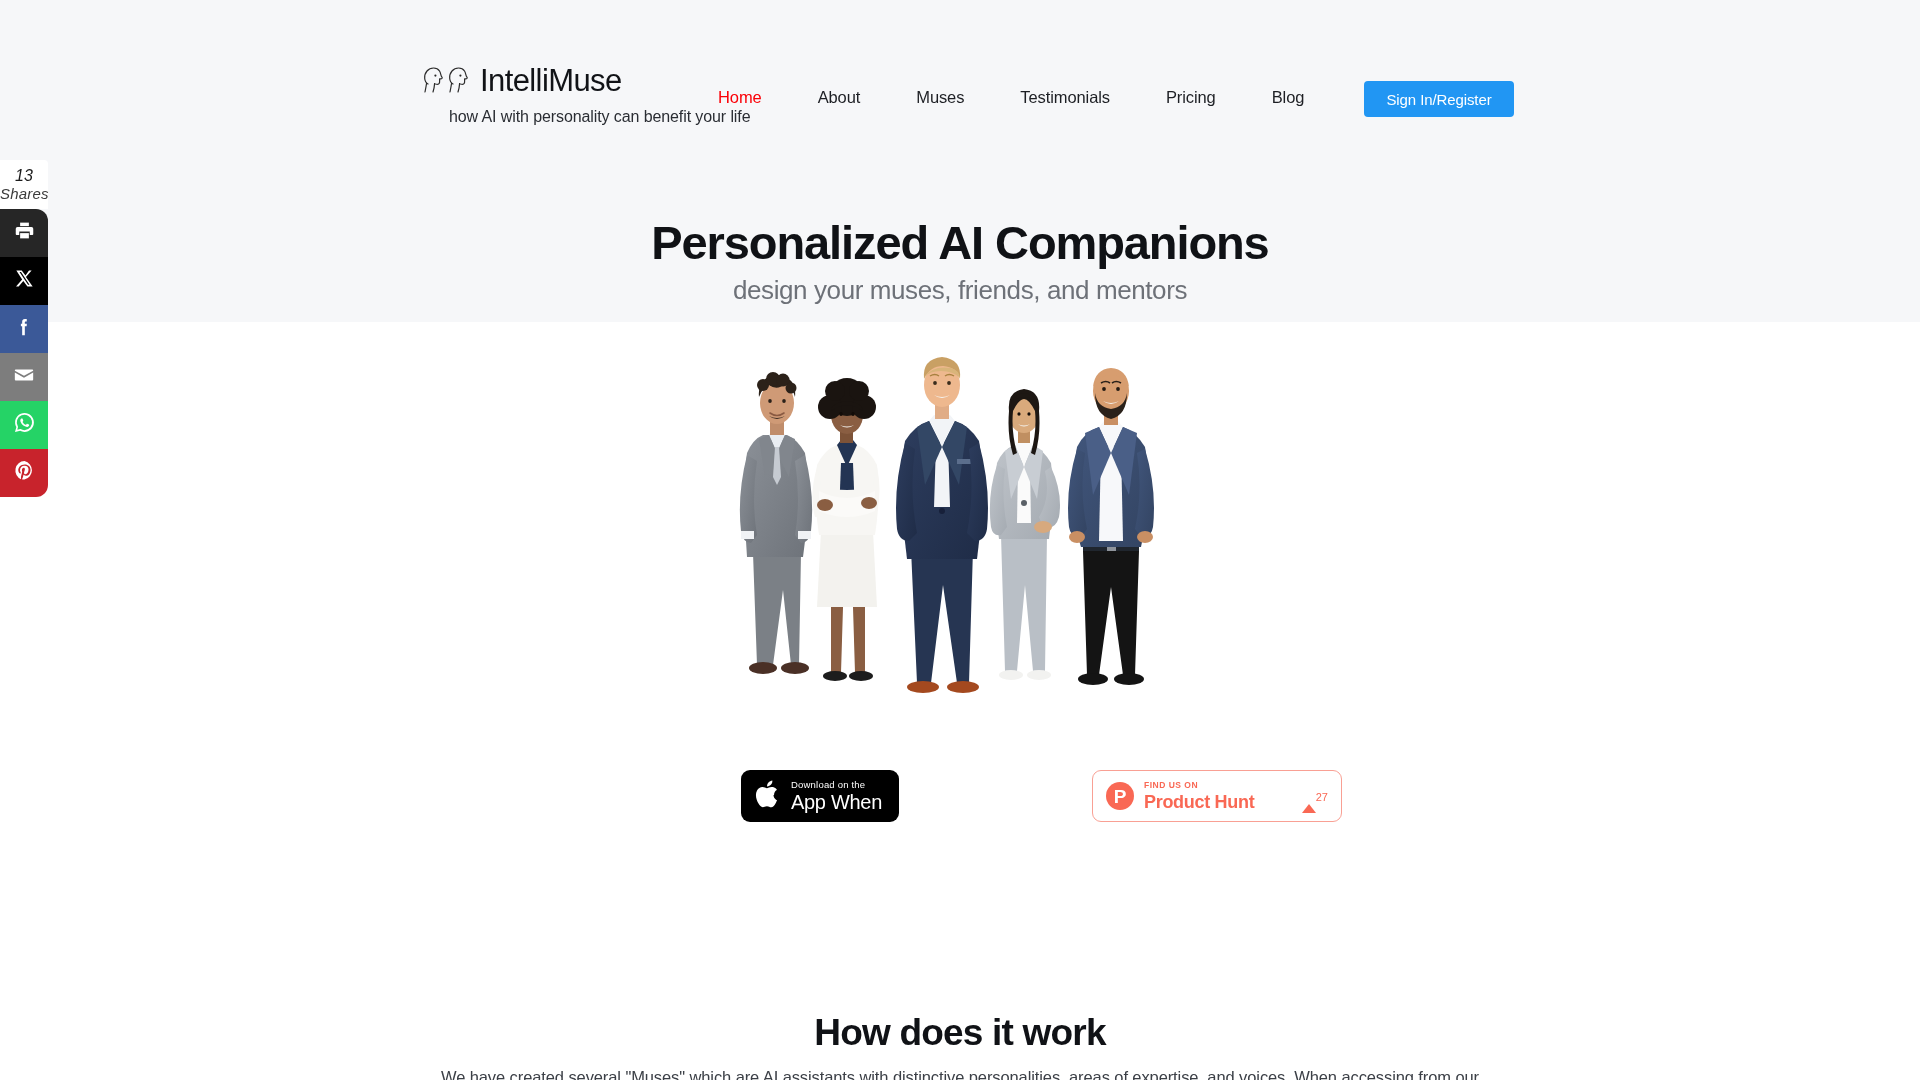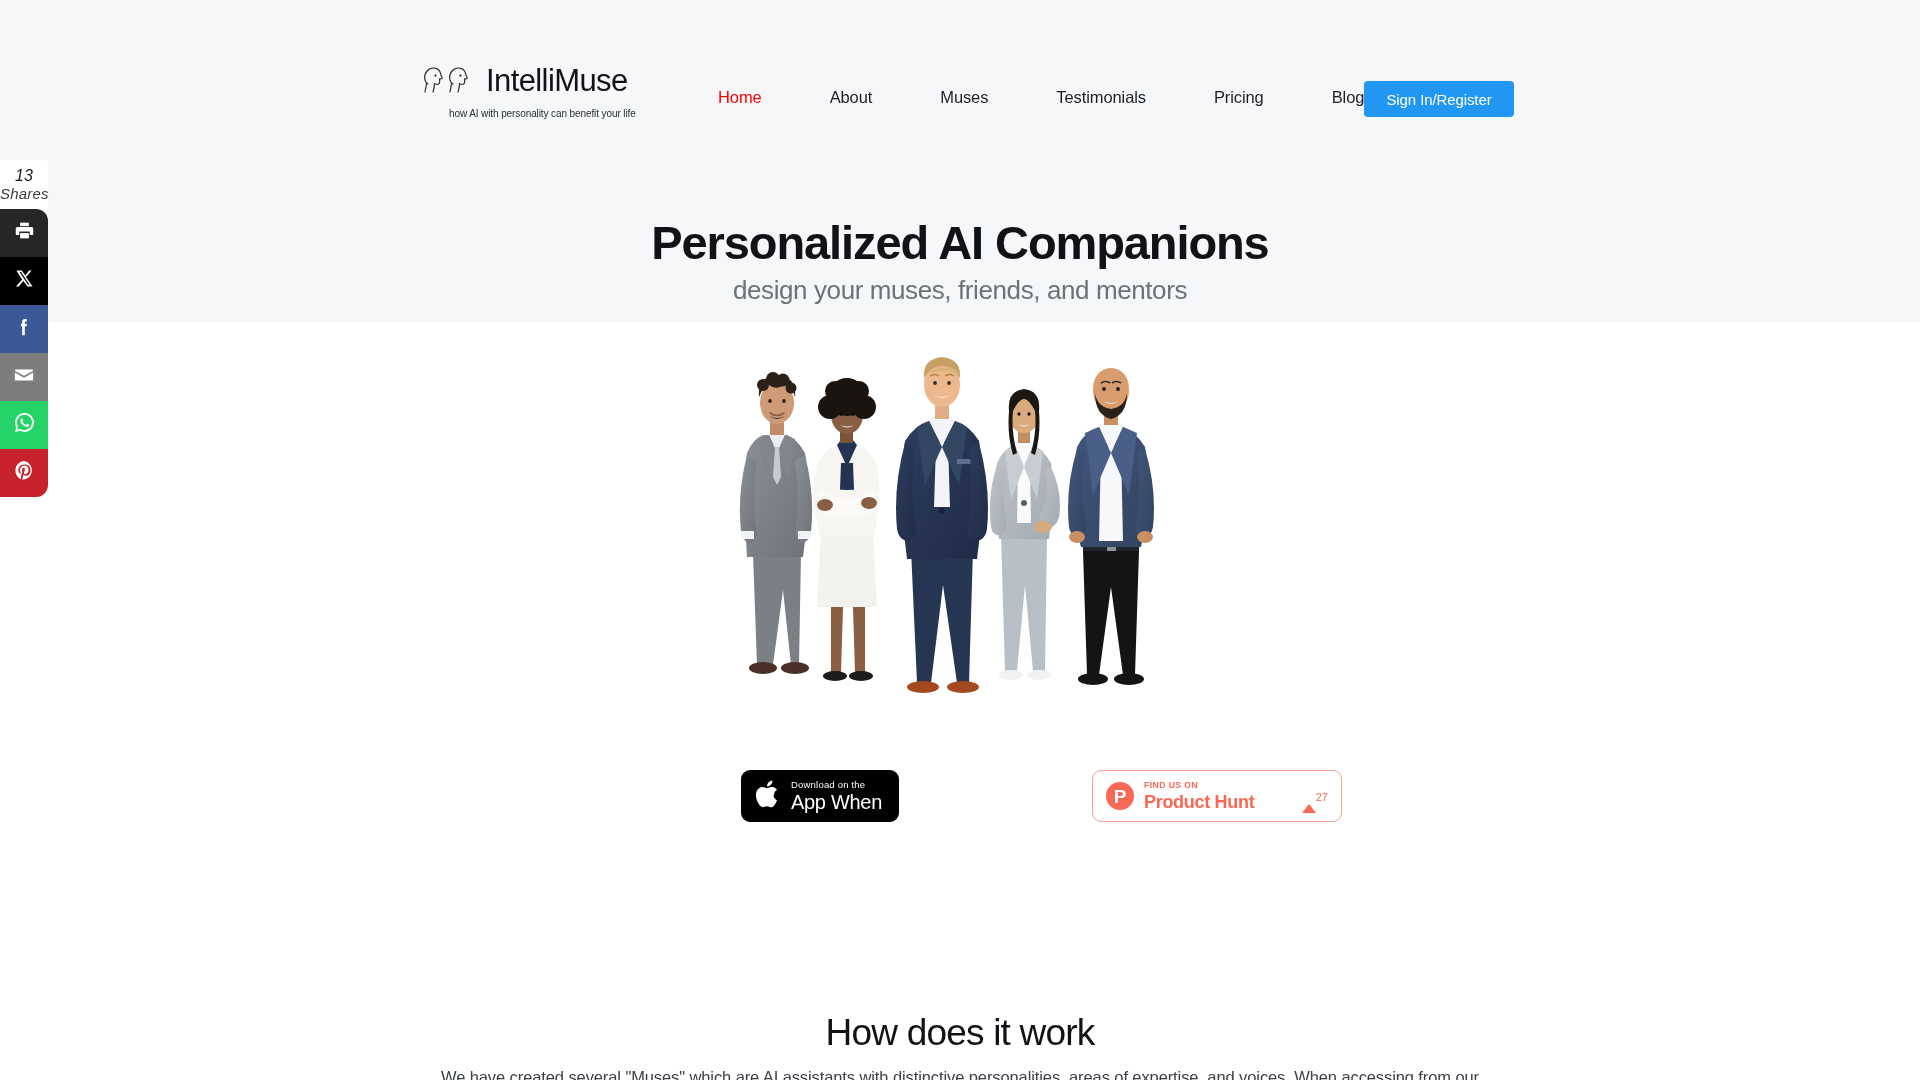--- a/index.html
+++ b/index.html
@@ -19,36 +19,36 @@
   }
 
   
   .header {
     position:absolute; left:0; top:0; width:1920px; height:150px;
     z-index:5;
   }
   .brand {
     position:absolute; left:422px; top:62px; width:240px;
   }
-  .brand-row { display:flex; align-items:center; gap:16px; }
+  .brand-row { display:flex; align-items:center; gap:10px; }
   .brand-heads { display:block; }
   .brand-name {
     font-size:31px; font-weight:400; letter-spacing:-0.6px;
     color:#111317; line-height:1;
   }
   .brand-tag {
     margin-top:10px; margin-left:1px;
-    font-size:10px; color:#2a2d33; letter-spacing:-0.1px;
+    font-size:16px; color:#2a2d33; letter-spacing:-0.1px;
     white-space:nowrap;
     padding-left:26px;
   }
 
   .nav {
     position:absolute; left:690px; top:88px;
-    display:flex; align-items:center; gap:12px;
+    display:flex; align-items:center; gap:0;
   }
   .nav a {
     font-size:16.5px; color:#1d1f24; text-decoration:none;
     padding:0 28px; letter-spacing:-0.1px; white-space:nowrap;
   }
   .nav a.active { color:#fb0007; }
 
   .signin {
     position:absolute; left:1364px; top:81px;
     width:150px; height:36px; border:none; border-radius:4px;
@@ -131,21 +131,21 @@
   .ph-tri {
     width:0; height:0; margin:0 auto 3px;
     border-left:7px solid transparent; border-right:7px solid transparent;
     border-bottom:9px solid #f96854;
   }
   .ph-n { font-size:11px; font-weight:400; color:#f96854; }
 
   
   .how-title {
     position:absolute; left:0; top:1012px; width:1920px;
-    text-align:center; font-size:37px; font-weight:400;
+    text-align:center; font-size:37px; font-weight:700;
     letter-spacing:-0.8px; color:#101216;
   }
   .how-body {
     position:absolute; left:0; top:1068px; width:1920px;
     text-align:center; font-size:16.5px; color:#3c4047;
     letter-spacing:-0.1px;
   }
 </style>
 </head>
 <body>

